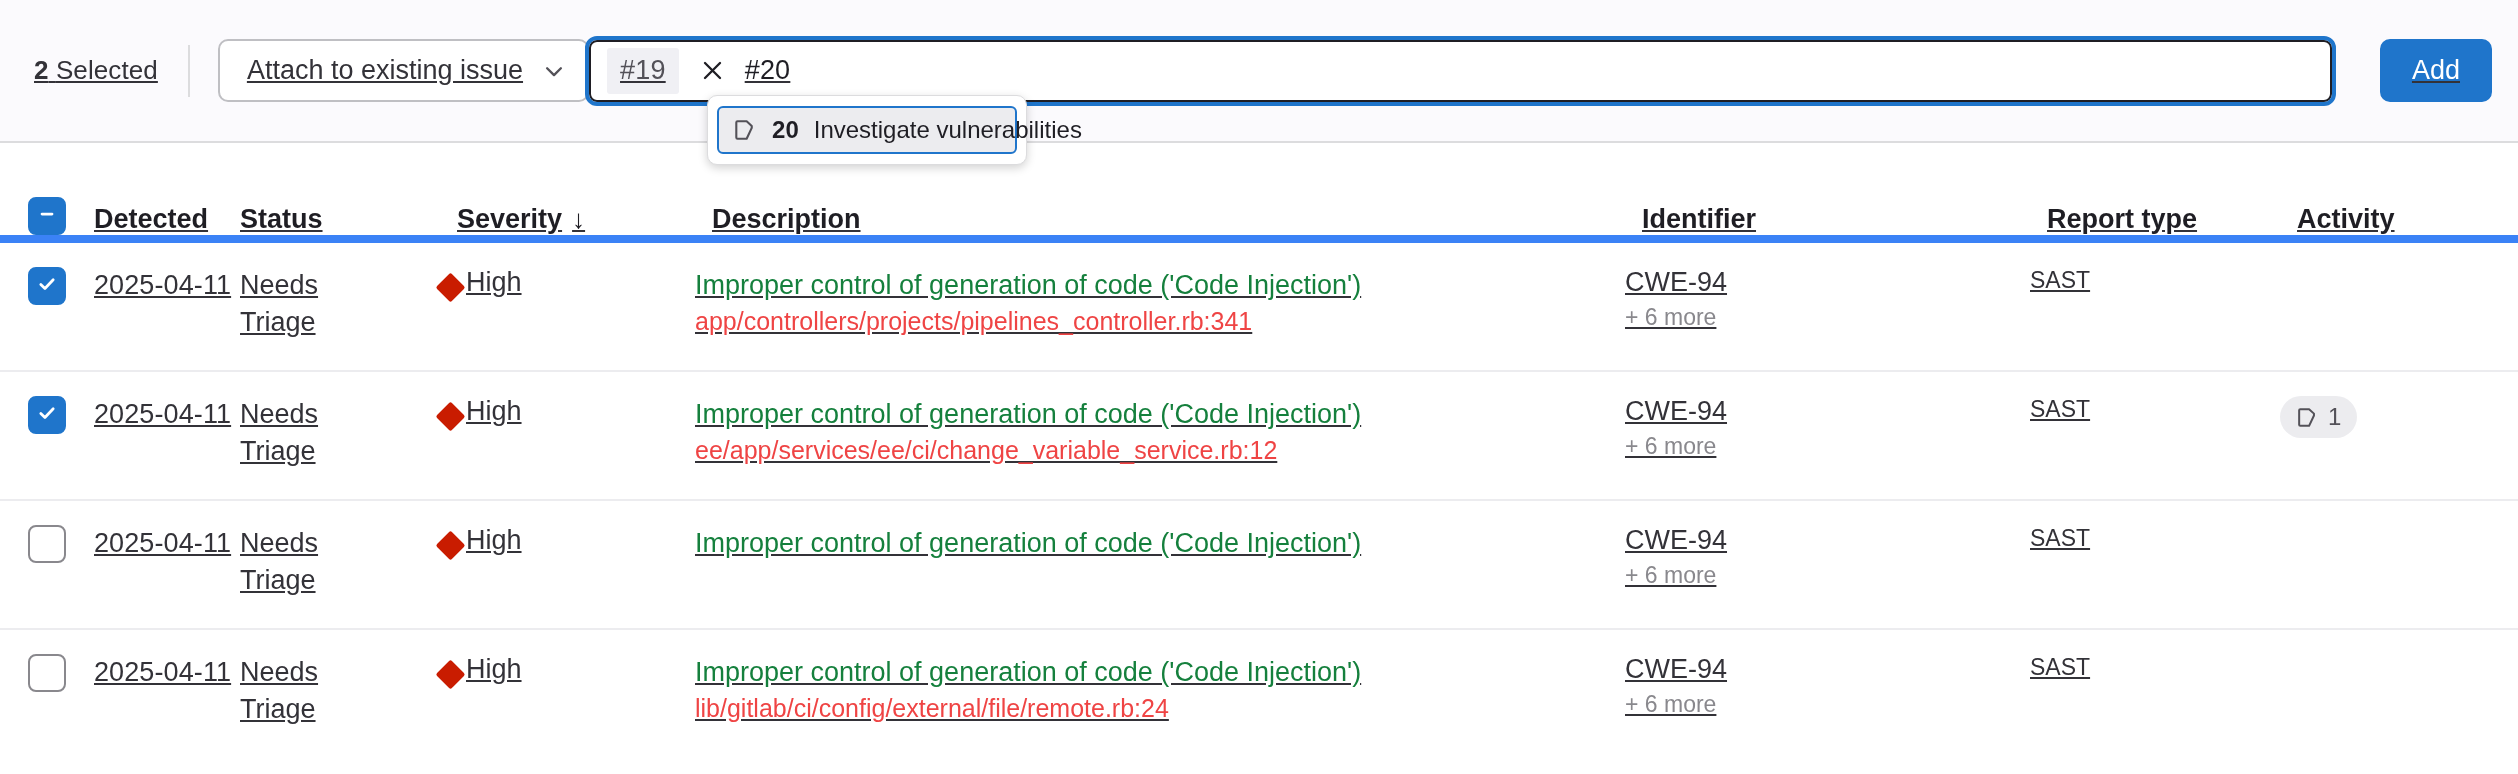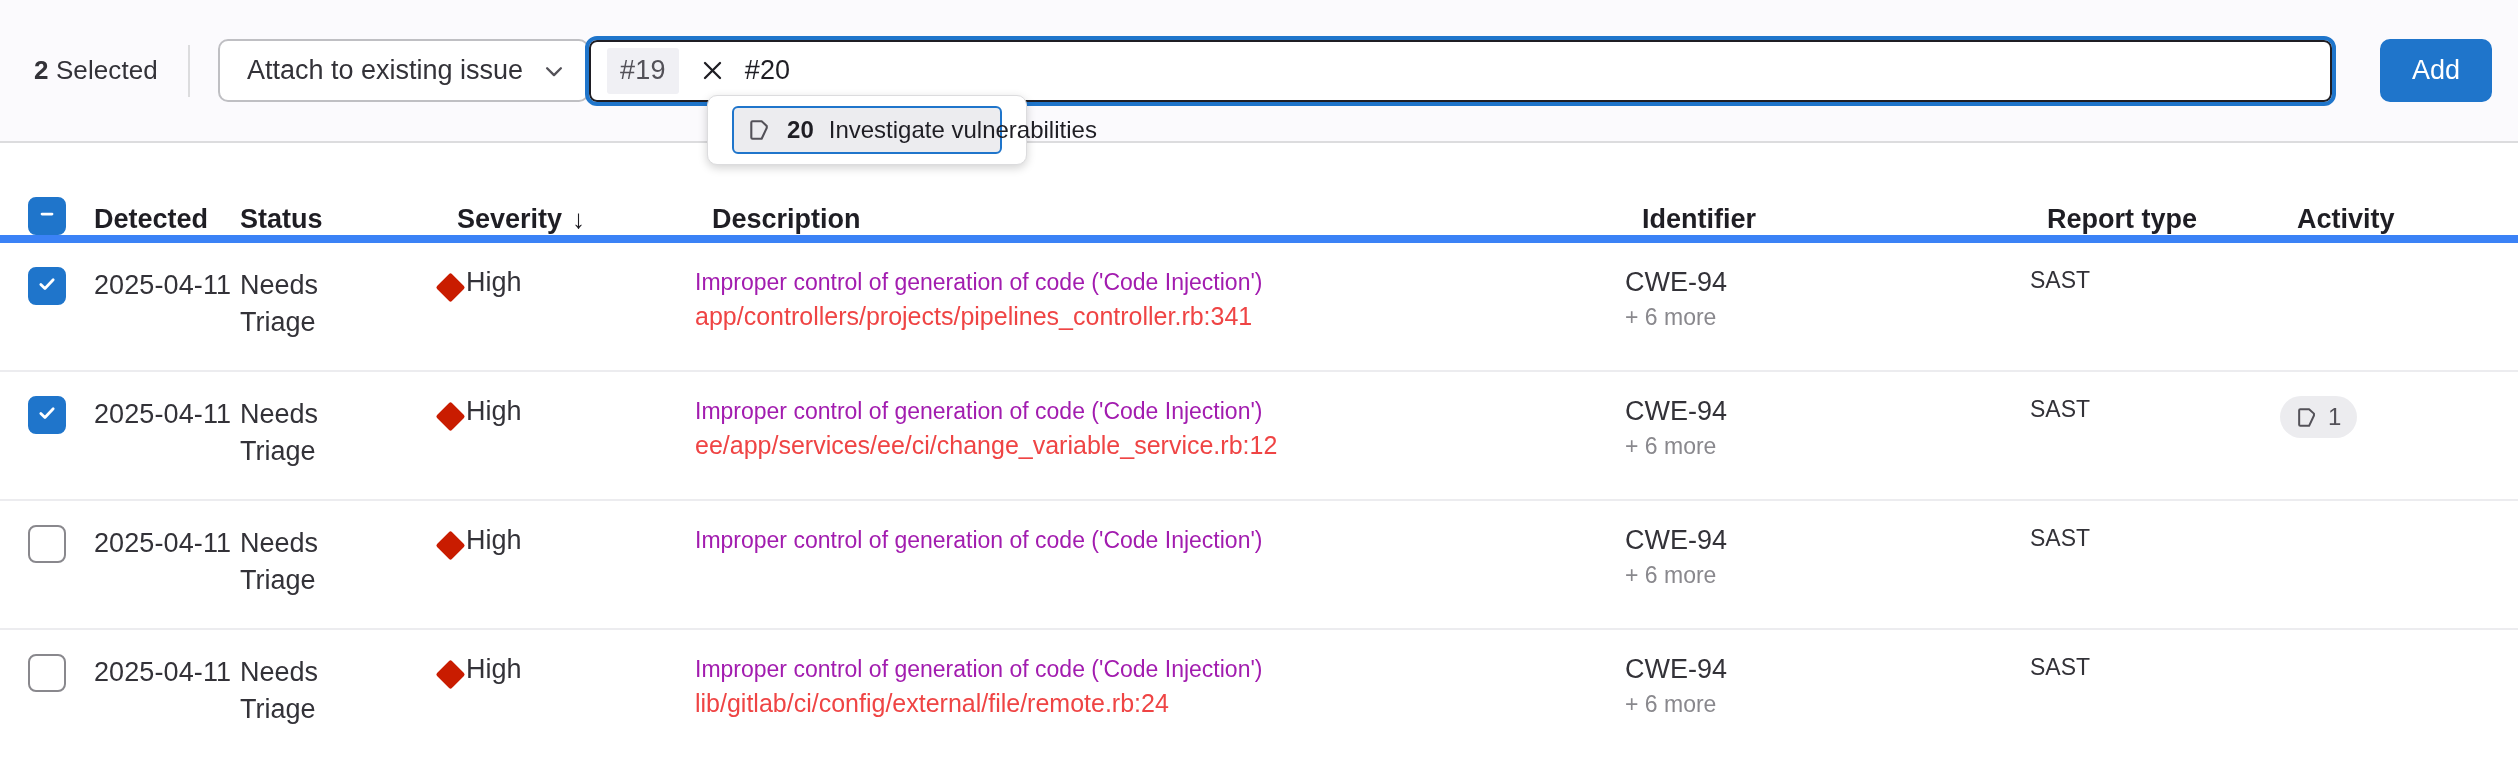--- a/index.html
+++ b/index.html
@@ -13,20 +13,21 @@
     font-family: "Liberation Sans", sans-serif;
     color: #333238;
     -webkit-font-smoothing: antialiased;
   }
 
   .app {
     position: relative;
     width: 2518px;
     height: 746px;
     overflow: hidden;
+    text-decoration: underline;
   }
 
   
   .toolbar {
     position: relative;
     height: 143px;
     box-sizing: border-box;
     background: #fbfafd;
     border-bottom: 2px solid #dcdcde;
     display: flex;
@@ -129,21 +130,21 @@
   .suggest-pop {
     position: absolute;
     left: 118px;
     top: 55px;
     width: 320px;
     box-sizing: border-box;
     background: #ffffff;
     border: 1px solid #dcdcde;
     border-radius: 10px;
     box-shadow: 0 3px 10px rgba(0,0,0,0.18);
-    padding: 10px 24px;
+    padding: 10px 9px;
     z-index: 40;
   }
   .suggest-item {
     display: flex;
     align-items: center;
     gap: 15px;
     height: 48px;
     box-sizing: border-box;
     padding: 0 14px;
     background: #ececef;
@@ -275,22 +276,22 @@
     height: 21px;
     background: #c91c00;
     transform: rotate(45deg);
     margin-top: 9px;
     flex: 0 0 auto;
     border-radius: 2px;
   }
   .sev-label { font-size: 27px; color: #333238; }
 
   .desc-title {
-    font-size: 23px;
-    color: #a21caf;
+    font-size: 27px;
+    color: #15803d;
     line-height: 1.34;
     white-space: nowrap;
   }
   .desc-link {
     display: block;
     margin-top: 4px;
     font-size: 25px;
     color: #ef4444;
     text-decoration: none;
     white-space: nowrap;

